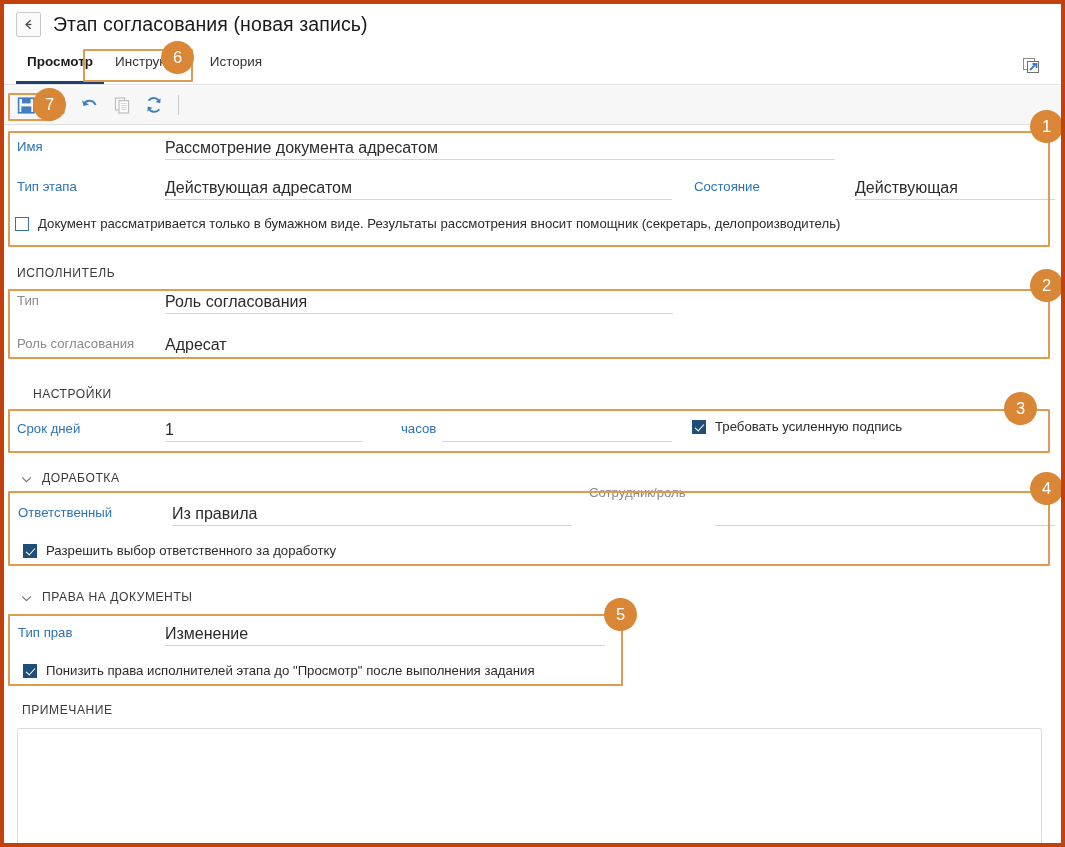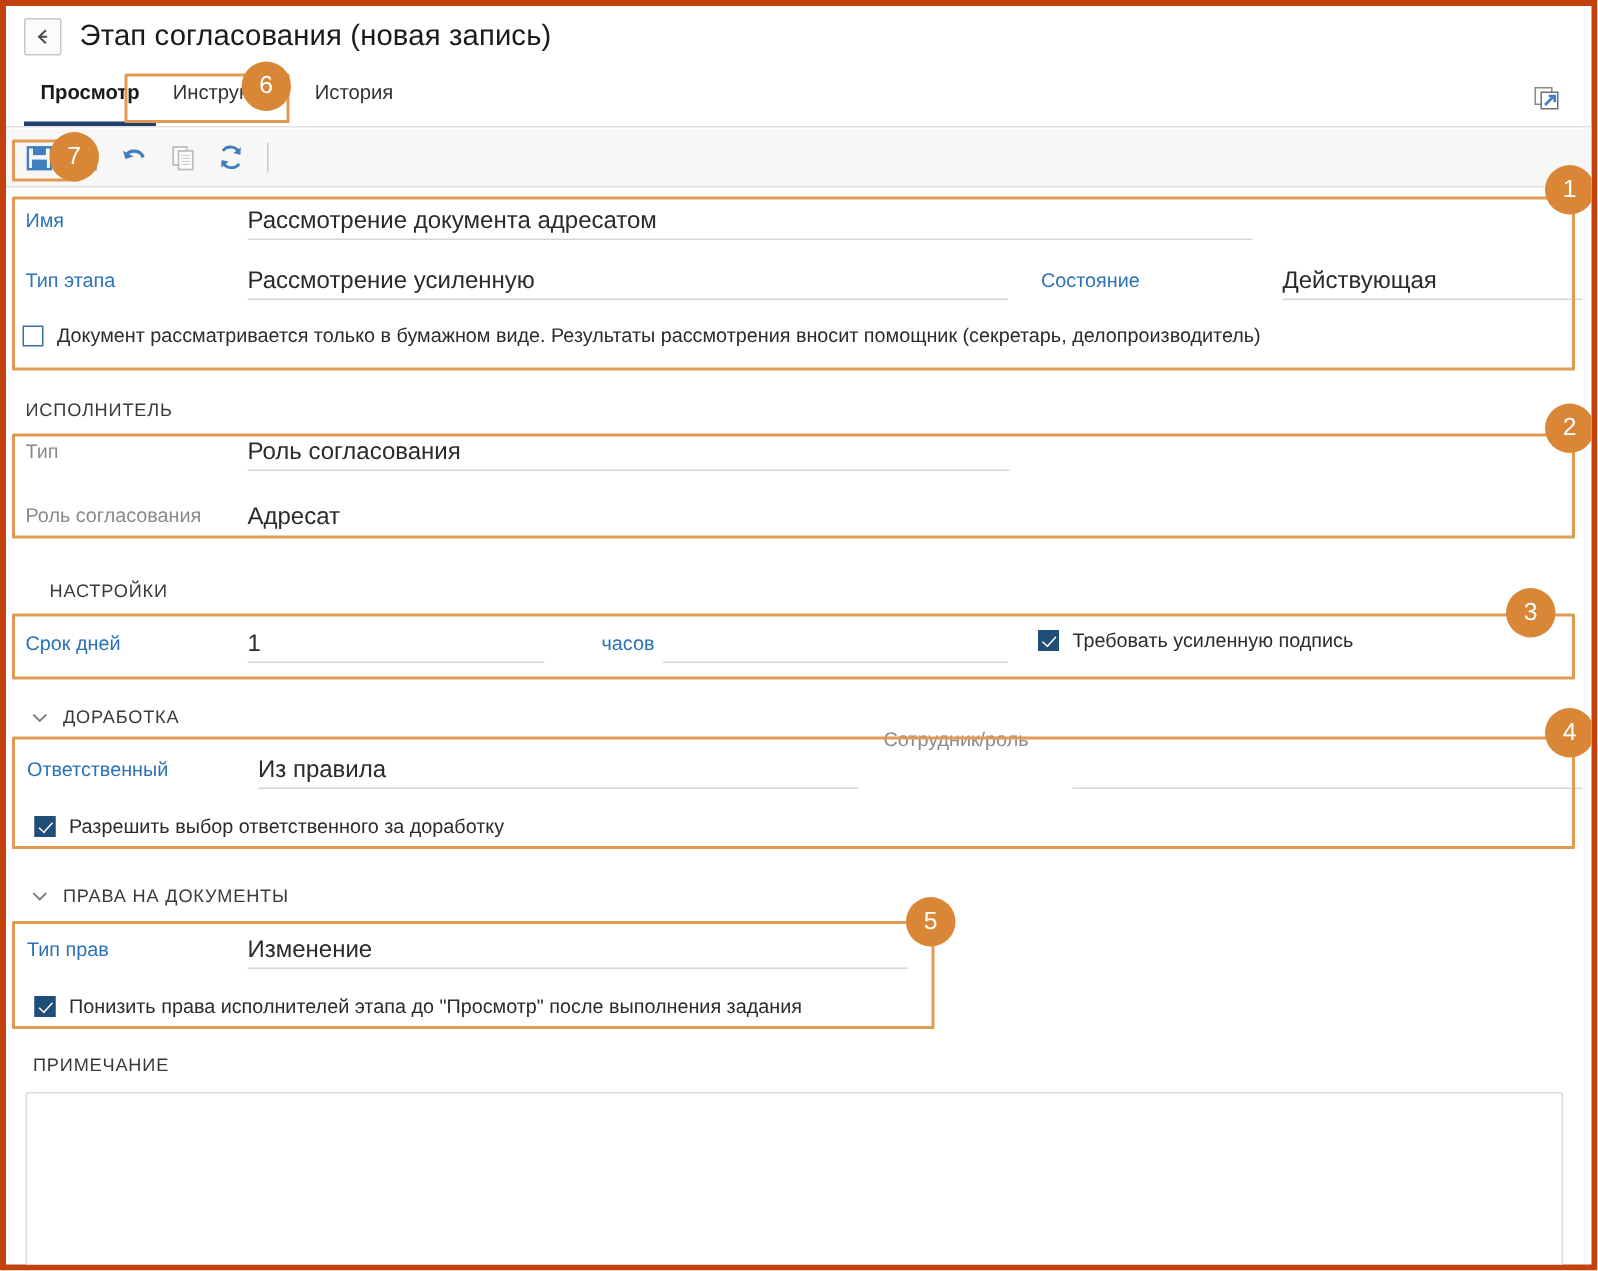--- a/index.html
+++ b/index.html
@@ -314,21 +314,21 @@
     </div>
     <div class="row" style="left:161px; top:14px;">
       <span class="val">Рассмотрение документа адресатом</span>
     </div>
     <div class="underline" style="left:161px; top:34px; width:670px;"></div>
 
     <div class="row" style="left:13px; top:54px;">
       <span class="lbl link">Тип этапа</span>
     </div>
     <div class="row" style="left:161px; top:54px;">
-      <span class="val">Рассмотрение усиленную</span>
+      <span class="val">Действующая адресатом</span>
     </div>
     <div class="underline" style="left:161px; top:74px; width:507px;"></div>
 
     <div class="row" style="left:690px; top:54px;">
       <span class="lbl link">Состояние</span>
     </div>
     <div class="row" style="left:851px; top:54px;">
       <span class="val">Действующая</span>
     </div>
     <div class="underline" style="left:851px; top:74px; width:200px;"></div>

